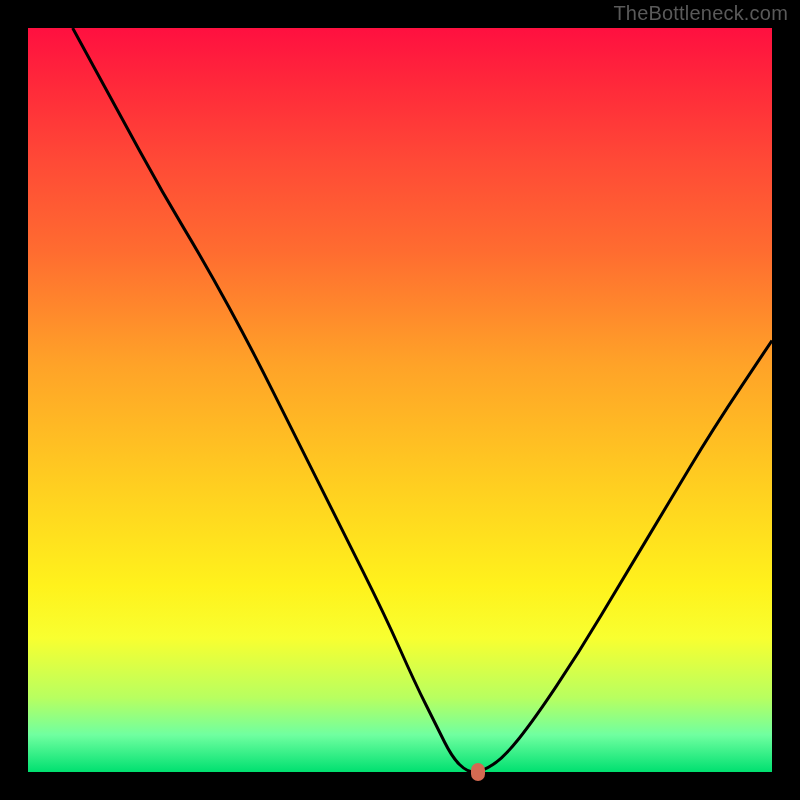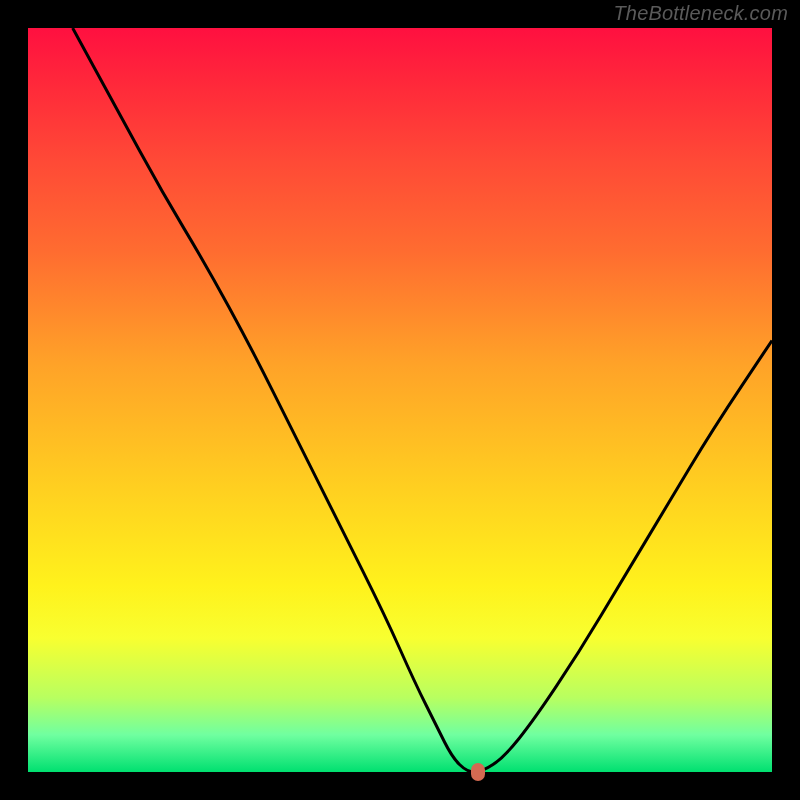--- a/index.html
+++ b/index.html
@@ -18,21 +18,20 @@
     background: #000000;
   }
   .attribution {
     position: absolute;
     top: 2px;
     right: 12px;
     color: #5a5a5a;
     font-size: 20px;
     font-weight: 500;
     letter-spacing: 0.2px;
-    font-style: italic;
   }
   .plot-box {
     position: absolute;
     left: 28px;
     top: 28px;
     width: 744px;
     height: 744px;
     background: linear-gradient(to bottom,
       #ff1040 0%,
       #ff2a3a 8%,

